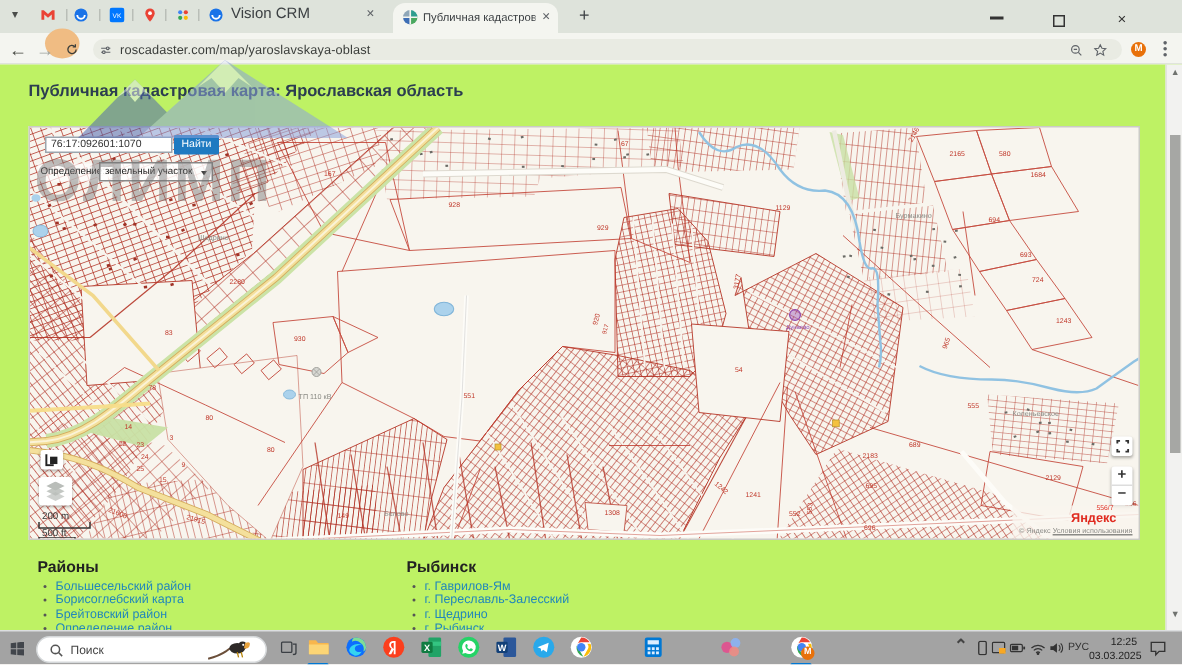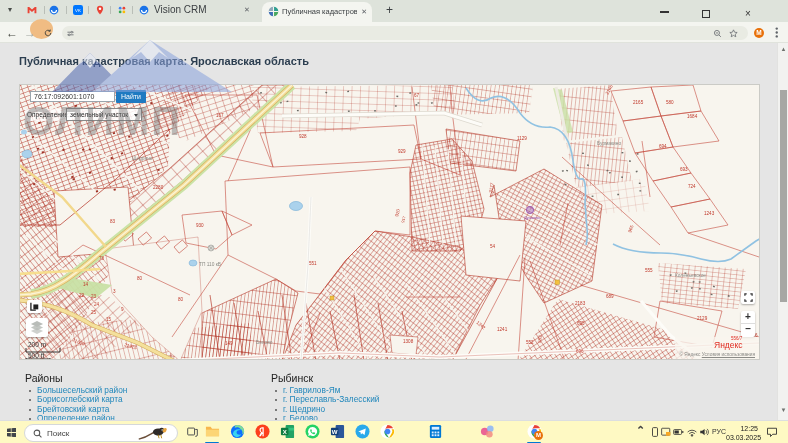--- a/index.html
+++ b/index.html
@@ -15,45 +15,45 @@
 .newtab{position:absolute;left:386px;top:2px;color:#3c4043;font-size:12px;line-height:16px}
 .winbtn{position:absolute;color:#333;font-size:8px;line-height:9px}
 
 .tb{position:absolute;left:0;top:22px;width:788px;height:21px;background:#f4f5f0;border-bottom:1px solid #e0e3dc}
 .nav{position:absolute;font-size:12px;color:#43463f;line-height:12px;font-weight:bold}
 .orange{position:absolute;left:30px;top:-3px;width:23px;height:20px;border-radius:50%;background:#f0bc83}
 .pill{position:absolute;left:62px;top:4px;width:686px;height:14px;border-radius:7px;background:#e9ebe3}
 .url{position:absolute;left:18px;top:0;font-size:8.5px;color:#3a3d3a;line-height:14px;letter-spacing:.1px}
 .av{position:absolute;left:754px;top:28px;width:10px;height:10px;border-radius:50%;background:#e8710a;color:#fff;font-size:6.5px;font-weight:bold;text-align:center;line-height:10px}
 
-.page{position:absolute;left:0;top:43px;width:788px;height:377px;background:#e5e5e5}
+.page{position:absolute;left:0;top:43px;width:788px;height:377px;background:#bef264}
 h1{position:absolute;left:19px;top:12px;font-size:11px;font-weight:bold;color:#2c3e50;letter-spacing:0px}
 .map{position:absolute;left:19px;top:41px;width:741px;height:276px;border:1px solid #cbcbc6;background:#f8f5ee;overflow:hidden}
 
 .sin{position:absolute;left:10px;top:6px;width:85px;height:11px;background:#fff;border:1px solid #9aa5ad;font-size:7px;color:#333;line-height:9px;padding-left:3px}
 .sbtn{position:absolute;left:96px;top:5px;width:30px;height:13px;background:#1f7ac1;color:#fff;font-size:7px;text-align:center;line-height:13px;border-radius:1px}
 .slbl{position:absolute;left:5px;top:24px;height:12px;background:rgba(255,255,255,.72);font-size:6.5px;color:#222;line-height:12px;padding:0 2px}
 .ssel{position:absolute;left:46px;top:23px;width:76px;height:13px;background:rgba(255,255,255,.85);border:1px solid #888;font-size:6.5px;color:#222;line-height:11px;padding-left:3px}
 .ssel:after{content:"";position:absolute;right:3px;top:4.5px;border:2.5px solid transparent;border-top:3.5px solid #444}
 .mbtn{position:absolute;background:#fff;border-radius:2px;box-shadow:0 1px 2px rgba(0,0,0,.3)}
 .scale{position:absolute;left:8px;font-size:6.5px;color:#333;line-height:7px}
 .zoomct{position:absolute;left:721px;top:226px;width:14px;height:26px;background:#fff;border-radius:2px;box-shadow:0 1px 2px rgba(0,0,0,.3);text-align:center;color:#333}
 .attr{position:absolute;right:4px;bottom:2px;font-size:4.8px;color:#8a8a86}
-.ya{position:absolute;left:694px;top:255px;color:#e02b20;font-size:8.5px;font-weight:normal}
-
-.h2{position:absolute;font-size:10.5px;font-weight:normal;color:#222}
+.ya{position:absolute;left:694px;top:255px;color:#e02b20;font-size:8.5px;font-weight:bold}
+
+.h2{position:absolute;font-size:10.5px;font-weight:bold;color:#222}
 .lst{position:absolute;font-size:8.3px;color:#2187bb}
 .lst div{height:9.3px;line-height:9.3px;position:relative;padding-left:12px}
 .lst div:before{content:"";position:absolute;left:4px;top:4px;width:2px;height:2px;border-radius:50%;background:#555}
 
 .sb{position:absolute;left:777px;top:43px;width:11px;height:377px;background:#f2f2f0;border-left:1px solid #e2e2e0}
 .sbth{position:absolute;left:2px;top:47px;width:7px;height:212px;background:#a6a7a4}
 .sbarr{position:absolute;left:2px;width:7px;height:7px;color:#70736f;font-size:6px;line-height:7px;text-align:center}
 
-.task{position:absolute;left:0;top:420px;width:788px;height:23px;background:#fef9c3;border-top:1px solid #dcdee0}
+.task{position:absolute;left:0;top:420px;width:788px;height:23px;background:#a3a3a3;border-top:1px solid #dcdee0}
 .search{position:absolute;left:24px;top:3px;width:154px;height:18px;background:#fff;border:1px solid #d5d8da;border-radius:9px;font-size:8px;color:#444;line-height:15px}
 .tico{position:absolute;top:3px;width:15px;height:15px}
 .tray{position:absolute;top:5px;font-size:8px;color:#333}
 .clock{position:absolute;left:726px;top:2.5px;font-size:7px;color:#222;text-align:right;width:32px;line-height:9px}
 
 .wm{position:absolute;left:0;top:0;width:788px;height:443px;pointer-events:none}
 .wmtxt{position:absolute;left:23px;top:101px;font-size:40px;font-weight:bold;letter-spacing:2px;color:rgba(115,115,115,.45);line-height:40px}
 </style></head>
 <body>
 <div class="win">
@@ -116,20 +116,21 @@
  <svg style="position:absolute;left:44px;top:7px;width:8px;height:8px" viewBox="0 0 16 16" fill="none" stroke="#3a3d3a" stroke-width="1.8">
         <path d="M13.5 8a5.5 5.5 0 11-1.5-3.8"></path>
         <path d="M12.5 1v3.5H9" stroke-width="1.6"></path>
       </svg>
  <div class="pill">
   <svg style="position:absolute;left:5px;top:3.5px;width:7px;height:7px" viewBox="0 0 16 16" fill="none" stroke="#5f6368" stroke-width="1.8">
           <path d="M1 5h9M13 5h2M1 11h3M7 11h8"></path>
           <circle cx="11" cy="5" r="2" fill="#e9ebe3"></circle>
           <circle cx="5" cy="11" r="2" fill="#e9ebe3"></circle>
         </svg>
+  <div class="url">roscadaster.com/map/yaroslavskaya-oblast</div>
   <svg style="position:absolute;left:651px;top:2.5px;width:9px;height:9px" viewBox="0 0 16 16" fill="none" stroke="#5f6368" stroke-width="1.4">
           <circle cx="7" cy="7" r="4.5"></circle>
           <path d="M10.5 10.5L14 14M5 7h4"></path>
         </svg>
   <svg style="position:absolute;left:667px;top:2.5px;width:9px;height:9px" viewBox="0 0 16 16" fill="none" stroke="#5f6368" stroke-width="1.3">
           <path d="M8 1.5l2 4.2 4.5.5-3.4 3.1 1 4.5L8 11.4l-4.1 2.4 1-4.5L1.5 6.2 6 5.7z"></path>
         </svg>
  </div>
  <div class="av" style="top:6px">M</div>
  <svg style="position:absolute;left:775px;top:5px;width:3.5px;height:11px" viewBox="0 0 4 14">
@@ -472,30 +473,30 @@
 <div style="position:absolute;left:655px;top:252px;width:84px;height:22px;background:rgba(248,245,238,.78)"></div>
         <div class="ya">Яндекс</div>
 <div style="position:absolute;left:711px;top:251px;color:#e02b20;font-size:4.5px">556/7</div>
 <div class="attr">© Яндекс <span style="text-decoration:underline">Условия использования</span></div>
 
  </div>
  <div class="h2" style="left:25px;top:329px">Районы</div>
  <div class="lst" style="left:25px;top:343px">
   <div>Большесельский район</div>
         <div>Борисоглебский карта</div>
-        <div>Брейтовский карта</div>
+        <div>Брейтовский район</div>
         <div>Определение район</div>
         <div>Любимский район</div>
  </div>
  <div class="h2" style="left:271px;top:329px">Рыбинск</div>
  <div class="lst" style="left:271px;top:343px">
   <div>г. Гаврилов-Ям</div>
         <div>г. Переславль-Залесский</div>
         <div>г. Щедрино</div>
-        <div>г. Белово</div>
+        <div>г. Рыбинск</div>
         <div>г. Тутаев</div>
  </div>
 </div>
 <div class="sb">
  <div class="sbarr" style="top:3px">▲</div>
  <div class="sbth"></div>
  <div class="sbarr" style="top:364px">▼</div>
 </div>
 
 <div class="task">

